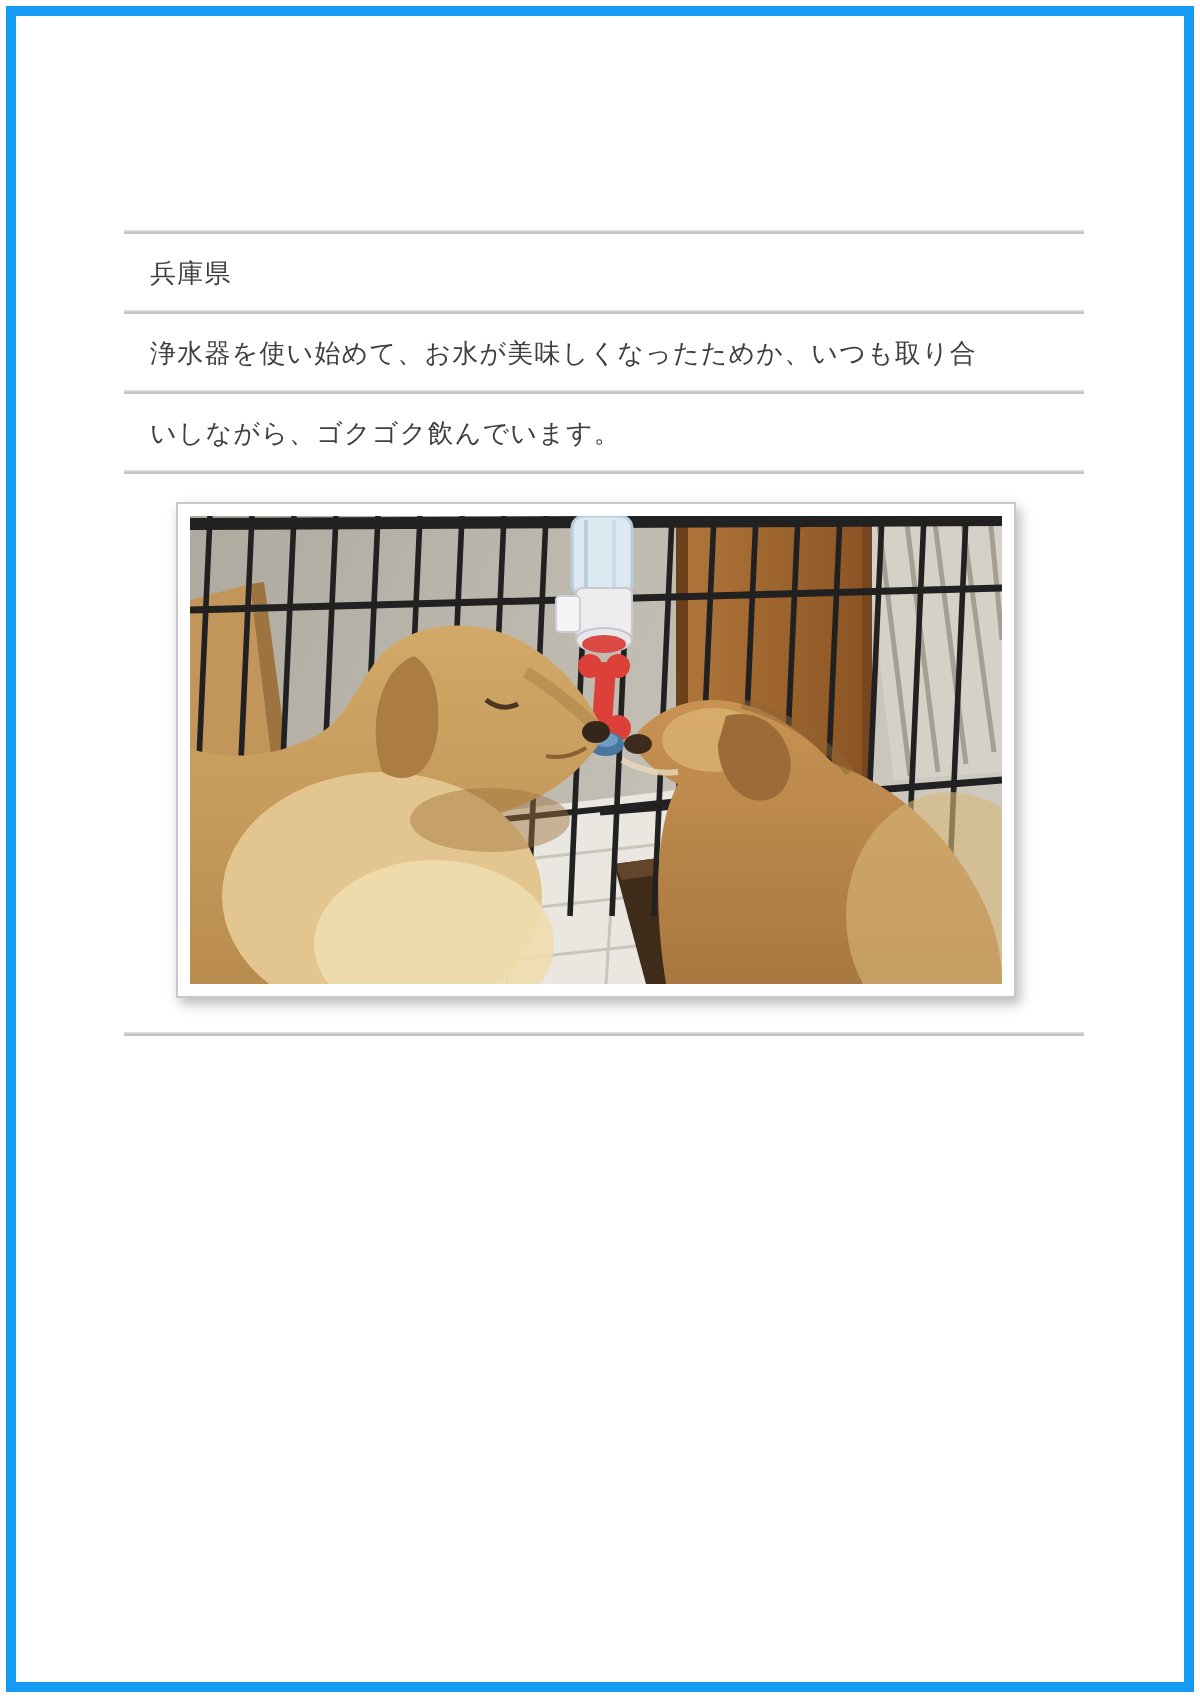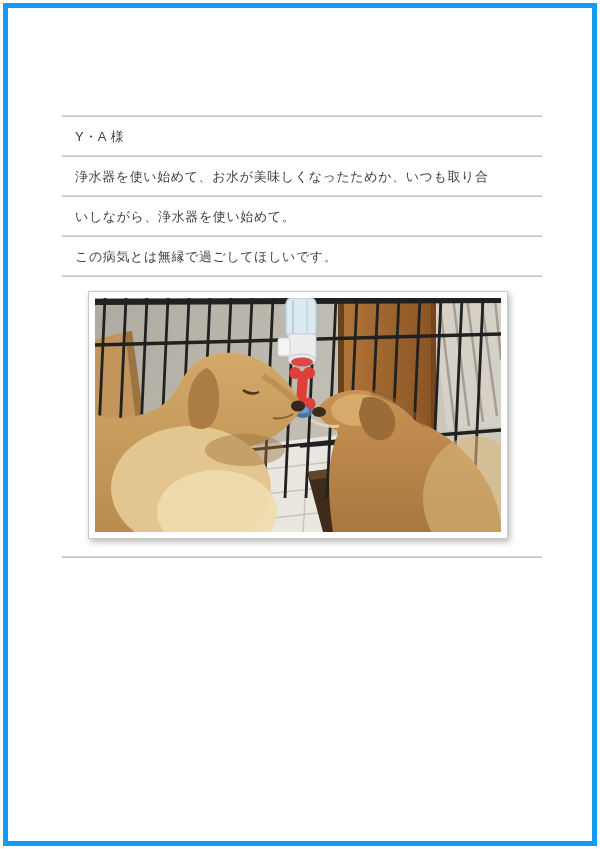--- a/index.html
+++ b/index.html
@@ -42,33 +42,29 @@
   .rule.after-photo{margin-top:17px;}
 </style>
 </head>
 <body>
 
 <div class="page">
   <div class="content">
 
     <div class="trow">
       <div class="rule"></div>
-      <p>Y・A 様</p>
+      <p>兵庫県</p>
     </div>
     <div class="trow">
       <div class="rule"></div>
       <p>浄水器を使い始めて、お水が美味しくなったためか、いつも取り合</p>
     </div>
     <div class="trow">
       <div class="rule"></div>
-      <p>いしながら、浄水器を使い始めて。</p>
-    </div>
-    <div class="trow">
-      <div class="rule"></div>
-      <p>この病気とは無縁で過ごしてほしいです。</p>
+      <p>いしながら、ゴクゴク飲んでいます。</p>
     </div>
 
     <div class="rule"></div>
 
     <figure class="photo-frame" style="margin-top:14px;margin-left:26px;margin-bottom:0;margin-right:0;">
       <svg viewBox="0 0 406 234" width="406" height="234" role="img">
         <defs>
           <linearGradient id="gWall" x1="0" y1="0" x2="1" y2="0.25">
             <stop offset="0" stop-color="#aeaa9f"></stop>
               <stop offset="1" stop-color="#cdc9be"></stop>

